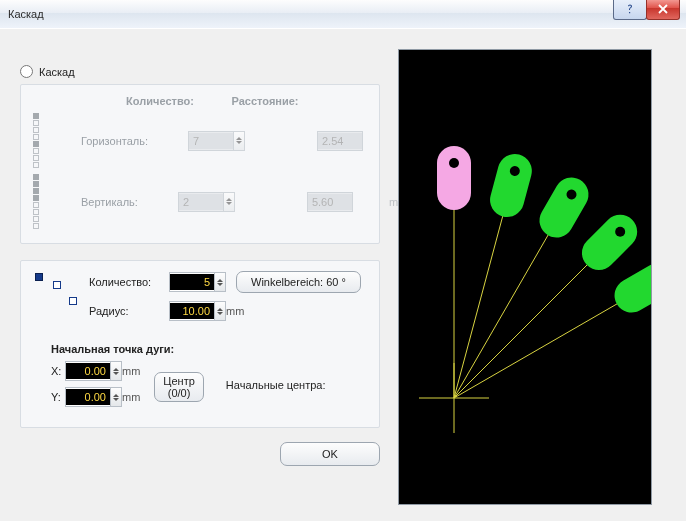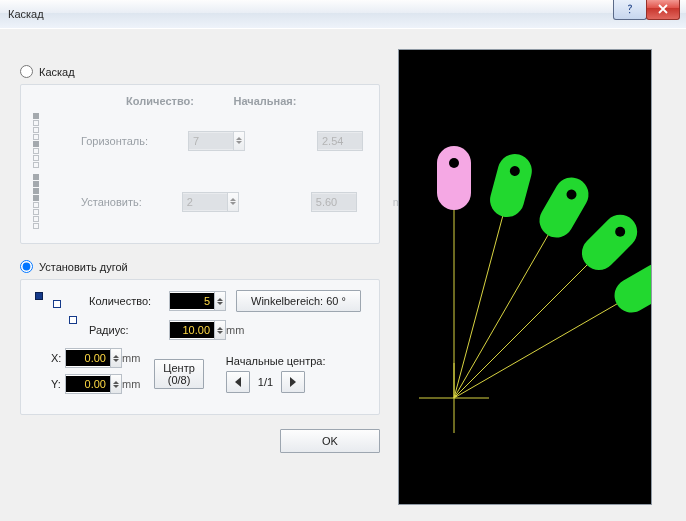--- a/index.html
+++ b/index.html
@@ -178,21 +178,21 @@
     display: flex; align-items: center;
     margin-bottom: 8px;
   }
   .arc-row .lbl { width: 80px; }
   .arc-row .gap { width: 10px; }
   .wbtn {
     height: 20px;
     padding: 0 14px;
     background: linear-gradient(#fdfdfd, #e8ebef);
     border: 1px solid #9da6b0;
-    border-radius: 1px;
+    border-radius: 7px;
     display: inline-flex; align-items: center; justify-content: center;
     cursor: default;
   }
   .wbtn.small { padding: 0 8px; height: 28px; line-height: 12px; text-align: right;}
   .wbtn.nav { width: 22px; height: 20px; padding: 0;}
   .wbtn.two-line { flex-direction: column; font-size: 11px; }
   .chk { display: inline-flex; align-items: center; gap: 5px; margin-left: 80px;}
   .chk input { margin:0; }
 
   .start-hdr { font-weight: bold; margin: 14px 0 6px 18px; }
@@ -251,21 +251,21 @@
     <div class="left">
 
       <div class="section">
         <div class="radio">
           <input type="radio" name="mode" style="">
           <label>Каскад</label>
         </div>
         <div class="panel disabled">
           <div class="cascade-hdrs">
             <div class="h1">Количество:</div>
-            <div class="h2">Начальная:</div>
+            <div class="h2">Расстояние:</div>
           </div>
 
           <div class="cascade-row">
             <div class="grid-icon">
               <div class="sq fill"></div>
                 <div class="sq"></div>
                 <div class="sq"></div>
                 <div class="sq"></div>
               <div class="sq fill"></div>
                 <div class="sq"></div>
@@ -291,42 +291,38 @@
             <div class="grid-icon">
               <div class="sq fill"></div>
                 <div class="sq fill"></div>
                 <div class="sq fill"></div>
                 <div class="sq fill"></div>
               <div class="sq"></div>
                 <div class="sq"></div>
                 <div class="sq"></div>
                 <div class="sq"></div>
             </div>
-            <div class="lbl">Установить:</div>
+            <div class="lbl">Вертикаль:</div>
             <span class="numbox">
               <input disabled="" value="2" style="">
               <span class="spin">
                   <span class="tri up"></span>
                   <span class="tri dn"></span>
                 </span>
             </span>
             <span style="width:26px"></span>
             <span class="numbox">
               <input disabled="" value="5.60" style="">
             </span>
             <span class="unit">mm</span>
           </div>
         </div>
       </div>
 
       <div class="section">
-        <div class="radio">
-          <input type="radio" name="mode" checked="" style="">
-          <label>Установить дугой</label>
-        </div>
         <div class="panel">
           <div style="display:flex">
             <div class="arc-icon">
               <div class="box b1"></div>
                 <div class="box b2"></div>
                 <div class="box b3"></div>
             </div>
             <div class="arc-rows">
               <div class="arc-row">
                 <div class="lbl">Количество:</div>
@@ -347,20 +343,21 @@
                   <span class="spin">
                       <span class="tri up"></span>
                       <span class="tri dn"></span>
                     </span>
                 </span>
                 <span class="unit">mm</span>
               </div>
             </div>
           </div>
 
+          <div class="start-hdr">Начальная точка дуги:</div>
           <div class="start-grid">
             <div class="xy-col">
               <div class="arc-row">
                 <div class="lbl">X:</div>
                 <span class="numbox dark">
                   <input value="0.00" style="">
                   <span class="spin">
                       <span class="tri up"></span>
                       <span class="tri dn"></span>
                     </span>
@@ -375,38 +372,25 @@
                       <span class="tri up"></span>
                       <span class="tri dn"></span>
                     </span>
                 </span>
                 <span class="unit">mm</span>
               </div>
             </div>
             <div>
               <span class="wbtn small two-line">
                 <span>Центр</span>
-                <span>(0/8)</span>
+                <span>(0/0)</span>
               </span>
             </div>
             <div class="origins">
               <div class="olbl">Начальные центра:</div>
-              <div class="nav-row">
-                <span class="wbtn nav">
-                  <svg width="8" height="10">
-                      <path d="M7 0v10L1 5z" fill="#333"></path>
-                    </svg>
-                </span>
-                <span>1/1</span>
-                <span class="wbtn nav">
-                  <svg width="8" height="10">
-                      <path d="M1 0v10l6-5z" fill="#333"></path>
-                    </svg>
-                </span>
-              </div>
             </div>
           </div>
         </div>
       </div>
 
       <div class="footer">
         <span class="wbtn">OK</span>
       </div>
     </div>
 

